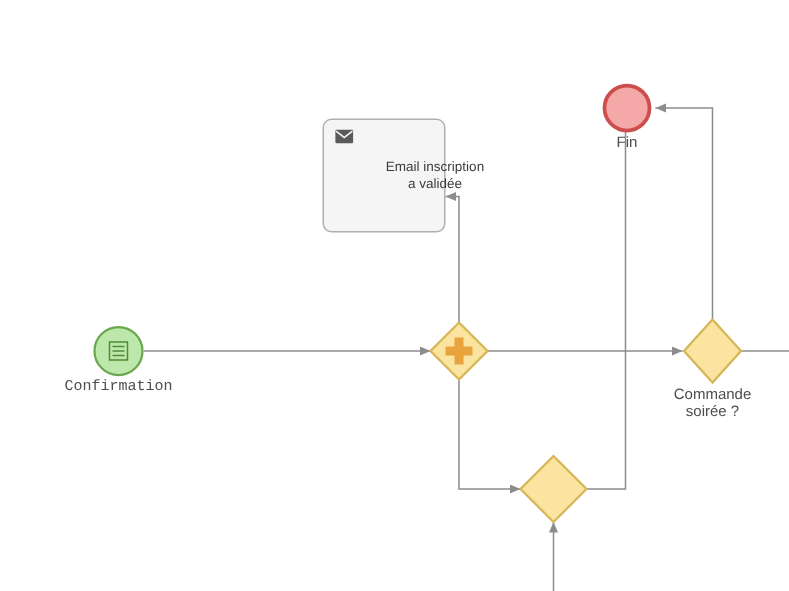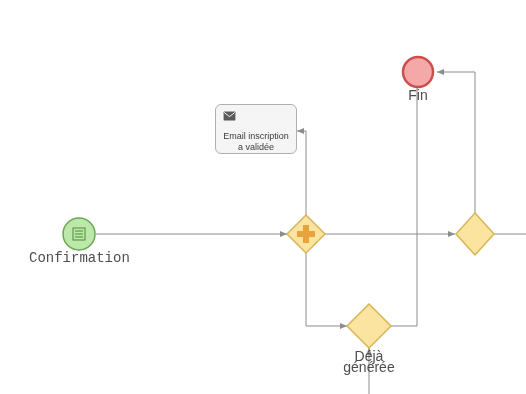--- a/index.html
+++ b/index.html
@@ -10,21 +10,21 @@
   #canvas {
     position: relative;
     width: 526px;
     height: 394px;
     background: #ffffff;
     font-family: "Liberation Sans", sans-serif;
     overflow: hidden;
   }
   .node-label {
     position: absolute;
-    font-size: 14px;
+    font-size: 10px;
     color: #4d4d4d;
     text-align: center;
     line-height: 11px;
     white-space: pre-line;
   }
   .svg-layer {
     position: absolute;
     left: 0;
     top: 0;
   }
@@ -96,26 +96,27 @@
         <rect x="303" y="225" width="6" height="18" fill="#e8a33d"></rect>
         <rect x="297" y="231" width="18" height="6" fill="#e8a33d"></rect>
       </g>
     </g>
 
     <polygon points="369,304 391,326 369,348 347,326" fill="#fbe3a0" stroke="#d6b656" stroke-width="1.5"></polygon>
 
     <polygon points="475,213 494,234 475,255 456,234" fill="#fbe3a0" stroke="#d6b656" stroke-width="1.5"></polygon>
   </svg>
 
-  <div class="task-box" style="left:215px; top:104px; width:82px; height:50px;">
+  <div class="task-box" style="left:215px; top:79px; width:82px; height:76px;padding-left:34px;">
     <svg class="envelope-icon" viewBox="0 0 14 11">
       <rect x="0.5" y="0.5" width="13" height="10" rx="1" fill="#5a5a5a"></rect>
       <path d="M1,1.5 L7,6.2 L13,1.5" fill="none" stroke="#f5f5f5" stroke-width="1.1"></path>
     </svg>
     <div class="task-text" style="top:26px;">Email inscription
 a validée</div>
   </div>
 
   <div class="node-label" style="left:29px; top:253px; width:100px;font-family:Liberation Mono, monospace;">Confirmation</div>
   <div class="node-label" style="left:393px; top:90px; width:50px;">Fin</div>
-  <div class="node-label" style="left:329px; top:351px; width:80px;">Déjà générée</div>
+  <div class="node-label" style="left:440px; top:258px; width:70px;">Commande
+soirée ?</div>
 
 </div>
 
 </body></html>

